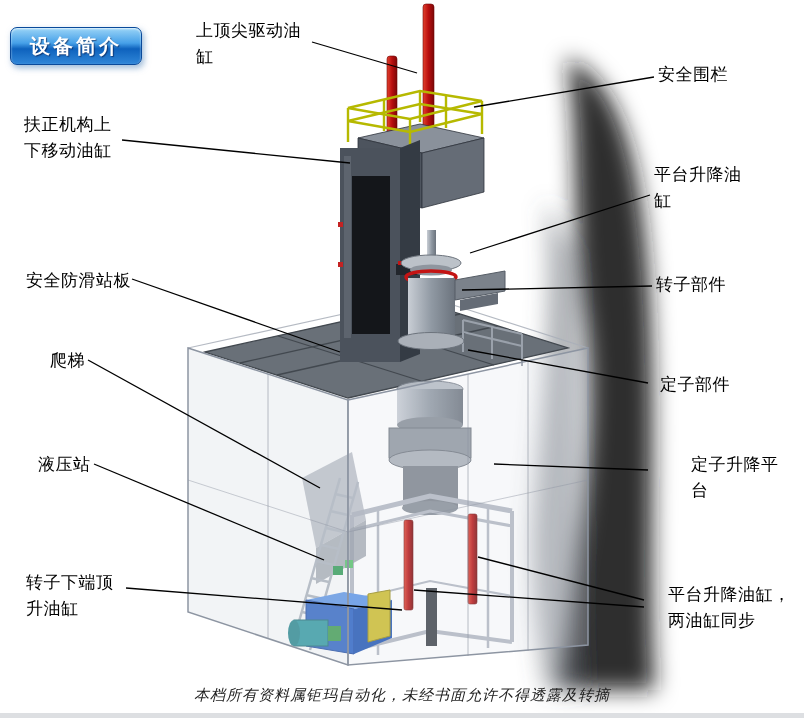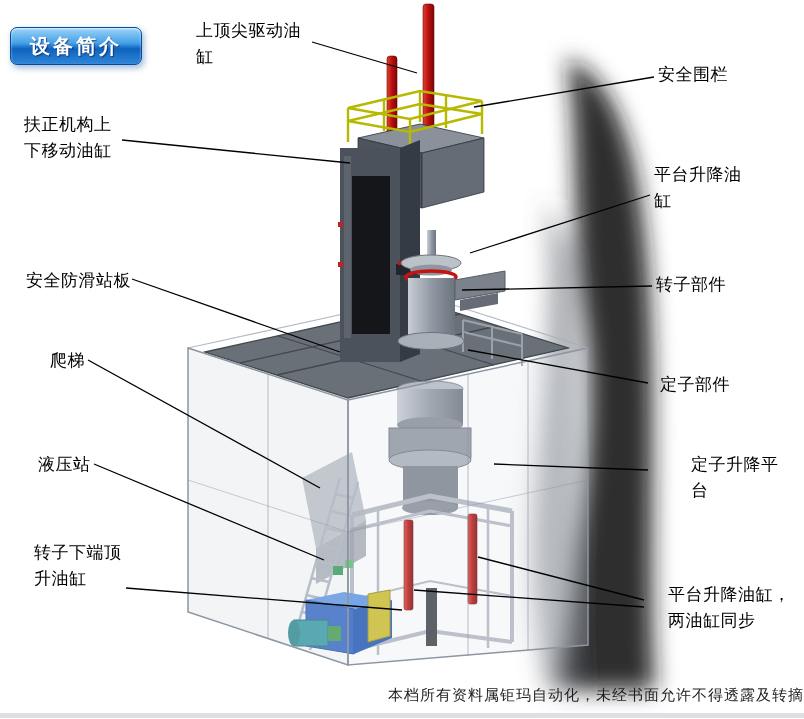--- a/index.html
+++ b/index.html
@@ -27,21 +27,21 @@
     font-family:"Liberation Sans","DejaVu Sans",sans-serif;
     color:#fff; font-size:20px; font-weight:bold; letter-spacing:3px;
     border-radius:7px;
     background:linear-gradient(180deg,#9ad4f7 0%,#46a0e8 42%,#0e62bd 58%,#2f86d8 100%);
     border:1px solid #0a4a9a;
     box-shadow:2px 3px 6px rgba(90,140,190,.6), inset 0 1px 2px rgba(255,255,255,.75);
     text-shadow:1px 1px 1px rgba(0,0,40,.5);
   }
   .footer {
     position:absolute; left:0; top:686px; width:100%;
-    text-align:right; font-size:15px; color:#1d1d1d; letter-spacing:1px;
+    text-align:center; font-size:15px; color:#1d1d1d; letter-spacing:1px;font-style:italic;
   }
   .bottom-strip {
     position:absolute; left:0; bottom:0; width:100%; height:5px;
     background:#dddfe2;
   }
 </style>
 </head>
 <body>
 
 <div class="stage">
@@ -236,20 +236,20 @@
   <div class="label nowrap" style="left:656px; top:272px;">转子部件</div>
 
   <div class="label nowrap" style="left:50px; top:348px;">爬梯</div>
 
   <div class="label nowrap" style="left:652px; top:372px;margin-left:8px;">定子部件</div>
 
   <div class="label nowrap" style="left:38px; top:452px;">液压站</div>
 
   <div class="label" style="left:652px; top:452px; width:98px;margin-left:39px;">定子升降平台</div>
 
-  <div class="label" style="left:26px; top:540px; width:98px;margin-left:8px;">转子下端顶升油缸</div>
+  <div class="label" style="left:26px; top:570px; width:98px;">转子下端顶升油缸</div>
 
   <div class="label" style="left:648px; top:582px; width:130px;margin-left:20px;">平台升降油缸，两油缸同步</div>
 
   <div class="footer">本档所有资料属钜玛自动化，未经书面允许不得透露及转摘</div>
 
   <div class="bottom-strip"></div>
 </div>
 
 </body></html>

